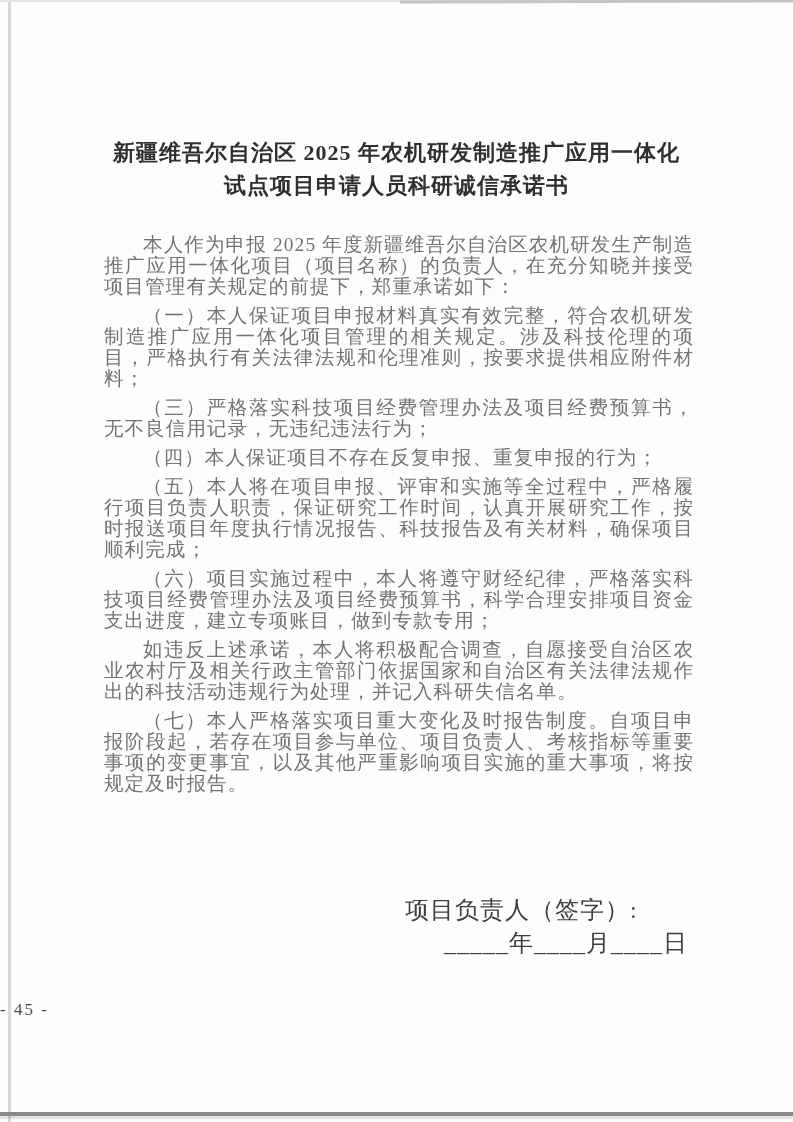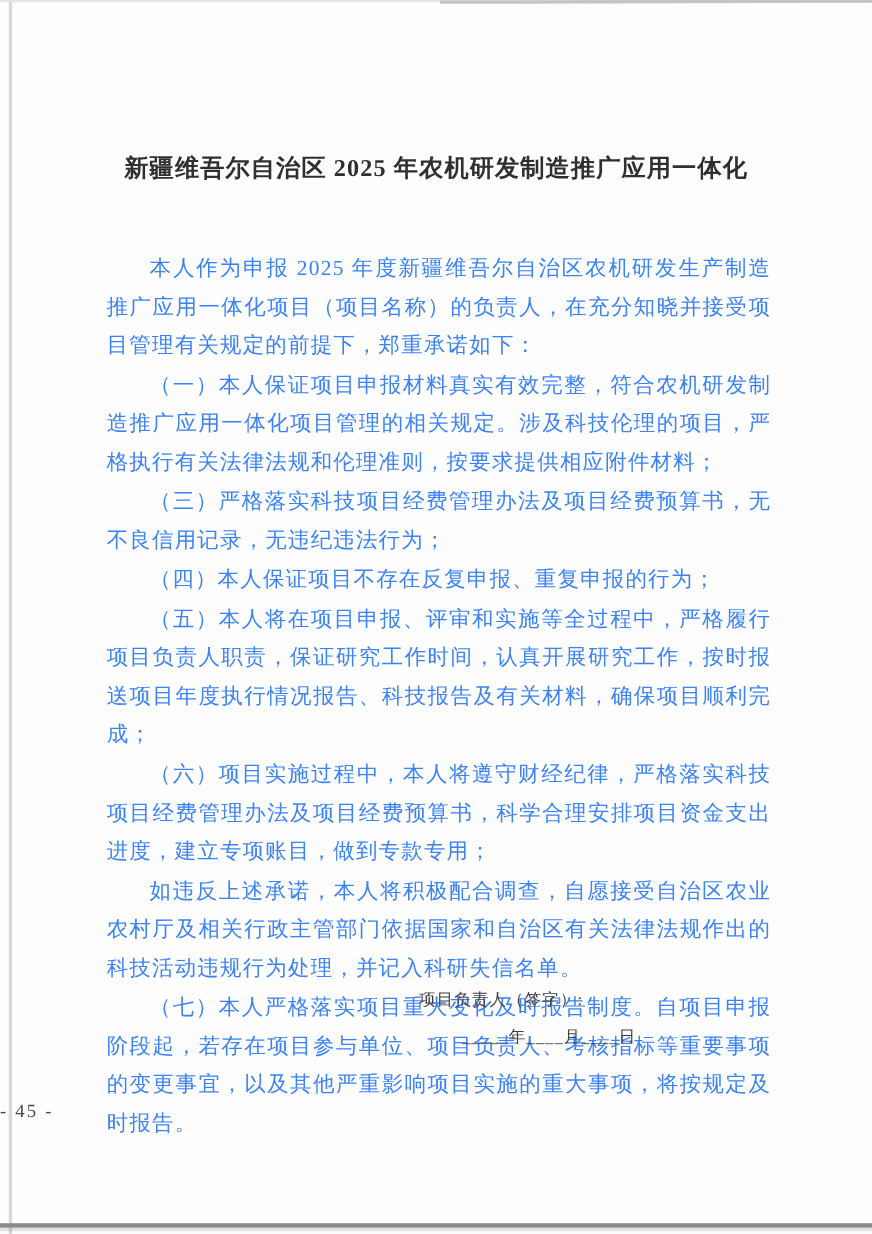--- a/index.html
+++ b/index.html
@@ -29,31 +29,31 @@
     font-weight:bold;
     font-size:22px;
     line-height:33px;
     letter-spacing:1px;
     color:#2f2f2f;
   }
   .body-block{
     position:absolute;top:226px;left:96px;width:606px;
   }
   .body-block p{
-    margin:1px;
+    margin:8px;
     font-size:19.5px;
-    line-height:35px;
+    line-height:21px;
     letter-spacing:1.1px;
     text-align:justify;
     text-indent:2em;
-    color:#3b82f6;
+    color:#737373;
   }
   .signature-block{
-    position:absolute;top:894px;left:381px;
-    font-size:15px;
+    position:absolute;top:894px;left:405px;
+    font-size:24px;
     line-height:33px;
     letter-spacing:1px;
     color:#3e3e3e;
   }
   .signature-block .date-line{letter-spacing:1px;margin-left:39px;}
   .page-number{
     position:absolute;top:1000px;left:0;width:683px;
     text-align:left;
     font-size:17px;
     letter-spacing:2px;
@@ -66,20 +66,21 @@
 <div class="page">
 
   <div class="edge-left"></div>
   <div class="edge-top"></div>
   <div class="edge-top-dark"></div>
   <div class="edge-right"></div>
   <div class="edge-bottom"></div>
 
   <div class="title-block">
     <div>新疆维吾尔自治区 2025 年农机研发制造推广应用一体化</div>
+    <div>试点项目申请人员科研诚信承诺书</div>
   </div>
 
   <div class="body-block">
     <p>本人作为申报 2025 年度新疆维吾尔自治区农机研发生产制造推广应用一体化项目（项目名称）的负责人，在充分知晓并接受项目管理有关规定的前提下，郑重承诺如下：</p>
     <p>（一）本人保证项目申报材料真实有效完整，符合农机研发制造推广应用一体化项目管理的相关规定。涉及科技伦理的项目，严格执行有关法律法规和伦理准则，按要求提供相应附件材料；</p>
     <p>（三）严格落实科技项目经费管理办法及项目经费预算书，无不良信用记录，无违纪违法行为；</p>
     <p>（四）本人保证项目不存在反复申报、重复申报的行为；</p>
     <p>（五）本人将在项目申报、评审和实施等全过程中，严格履行项目负责人职责，保证研究工作时间，认真开展研究工作，按时报送项目年度执行情况报告、科技报告及有关材料，确保项目顺利完成；</p>
     <p>（六）项目实施过程中，本人将遵守财经纪律，严格落实科技项目经费管理办法及项目经费预算书，科学合理安排项目资金支出进度，建立专项账目，做到专款专用；</p>
     <p>如违反上述承诺，本人将积极配合调查，自愿接受自治区农业农村厅及相关行政主管部门依据国家和自治区有关法律法规作出的科技活动违规行为处理，并记入科研失信名单。</p>

